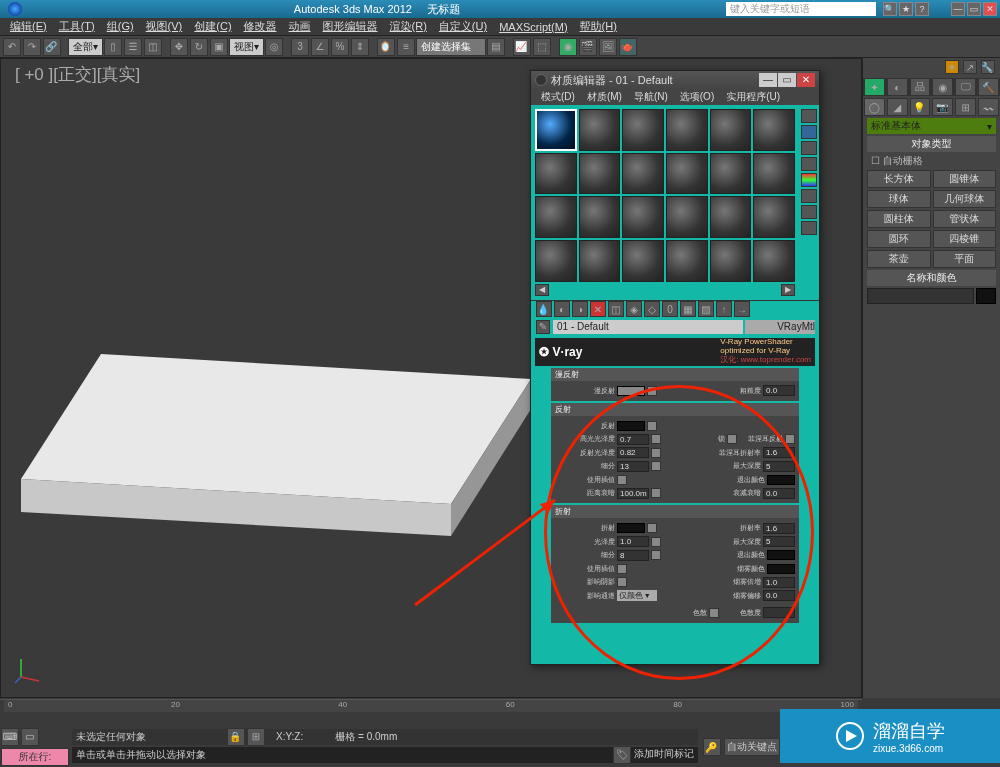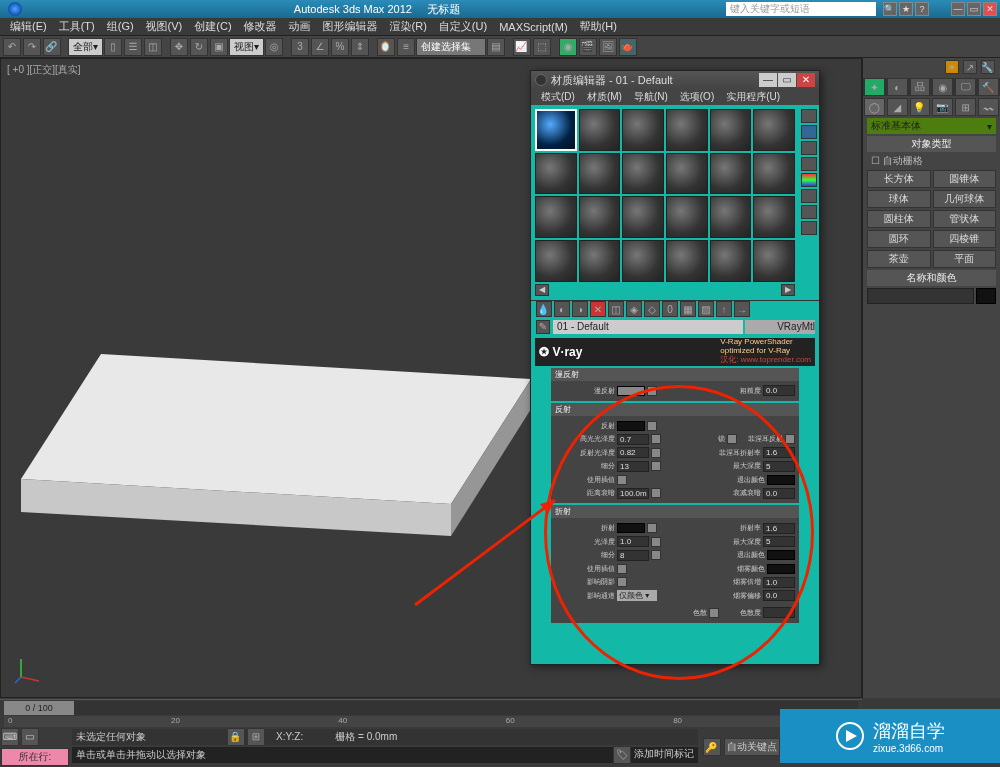--- a/index.html
+++ b/index.html
@@ -3,28 +3,28 @@
 <meta charset="utf-8">
 <style>
 * { box-sizing: border-box; margin: 0; padding: 0; font-family: "Microsoft YaHei", Arial, sans-serif; }
 body { background: #393939; color: #ccc; font-size: 11px; width: 1000px; height: 767px; overflow: hidden; position: relative; }
 .titlebar { background: linear-gradient(#2a8cb8,#1a6a90); height: 18px; display: flex; align-items: center; color: #fff; font-size: 11px; padding: 0 2px; }
 .titlebar .app-icon { width: 14px; height: 14px; background: radial-gradient(circle,#4af,#028); border-radius: 50%; margin: 0 6px; }
 .titlebar .title { flex: 1; text-align: center; }
 .titlebar .search { width: 150px; height: 14px; background: #fff; color: #999; font-size: 10px; padding: 0 4px; margin-right: 6px; }
 .titlebar .hdr-btn { width: 14px; height: 14px; margin: 0 1px; background: #666; border: 1px solid #888; font-size: 9px; text-align: center; line-height: 12px; color: #ddd; }
 .titlebar .hdr-btn.close { background: #e05050; }
-.menubar { background: #3a3a3a; height: 18px; display: flex; align-items: center; padding: 0 4px; font-size: 11px; color: #ddd; border-bottom: 1px solid #222; }
+.menubar { background: #3a3a3a; height: 18px; display: flex; align-items: center; padding: 0 4px; font-size: 11px; color: #ddd; border-bottom: 1px solid #222; text-decoration: underline; }
 .menubar span { margin: 0 6px; }
 .toolbar1 { background: #444; height: 22px; display: flex; align-items: center; padding: 0 2px; border-bottom: 1px solid #222; }
 .tb-btn { width: 18px; height: 18px; background: #555; border: 1px solid #333; margin: 0 1px; display: flex; align-items: center; justify-content: center; font-size: 10px; color: #aaa; }
 .tb-sel { height: 18px; background: #ccc; color: #222; font-size: 10px; padding: 0 4px; display: flex; align-items: center; border: 1px solid #333; }
 .tb-spacer { width: 6px; }
 .viewport { position: absolute; top: 58px; left: 0; width: 862px; height: 640px; background: #3a3a3a; border: 1px solid #222; }
-.vp-label { position: absolute; top: 4px; left: 6px; color: #aaa; font-size: 10px; }
+.vp-label { position: absolute; top: 4px; left: 14px; color: #aaa; font-size: 17px; }
 .box3d { position: absolute; top: 265px; left: 20px; width: 520px; height: 220px; }
 .axis { position: absolute; bottom: 12px; left: 12px; width: 30px; height: 30px; }
 .cmd-panel { position: absolute; top: 58px; right: 0; width: 138px; height: 640px; background: #444; border-left: 1px solid #222; padding: 2px 0; font-size: 10px; }
 .cmd-tabs { display:flex; height:18px; background:#333; }
 .cmd-tabs .tb-btn{width:22px;height:18px;}
 .cmd-sub { display:flex; height:18px; margin-top:2px;}
 .cmd-sub .tb-btn{width:22px;height:18px;}
 .cmd-dd { margin: 2px 4px; height: 16px; background: #4d7c0f; color:#222; padding:1px 4px; font-size:10px; display:flex; align-items:center; justify-content:space-between;}
 .cmd-section-hdr { background:#555; text-align:center; padding:1px 0; margin:2px 4px; font-size:10px; color:#eee;}
 .cmd-check { margin:2px 8px; font-size:10px; color:#bbb;}
@@ -420,23 +420,20 @@
   </div>
 </div>
 
 <div class="red-ellipse"></div>
 <svg class="red-arrow" width="160" height="120">
   <line x1="5" y1="115" x2="145" y2="10" stroke="#e20" stroke-width="3"></line>
   <polygon points="145,10 130,14 138,24" fill="#e20"></polygon>
 </svg>
 
 <div class="timeline">
-  <div class="time-slider">
-    <div style="position:absolute;left:0;top:0;width:70px;height:14px;background:#888;color:#222;text-align:center;font-size:9px;line-height:14px">0 / 100</div>
-  </div>
   <div class="time-ticks">
       <span>0</span>
       <span>20</span>
       <span>40</span>
       <span>60</span>
       <span>80</span>
       <span>100</span>
     </div>
 </div>
 

